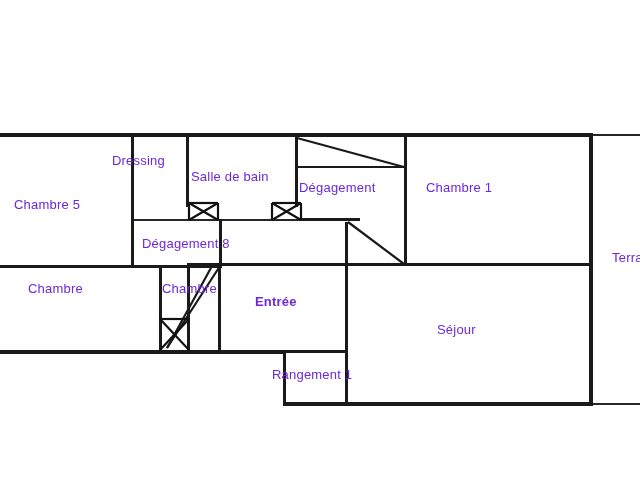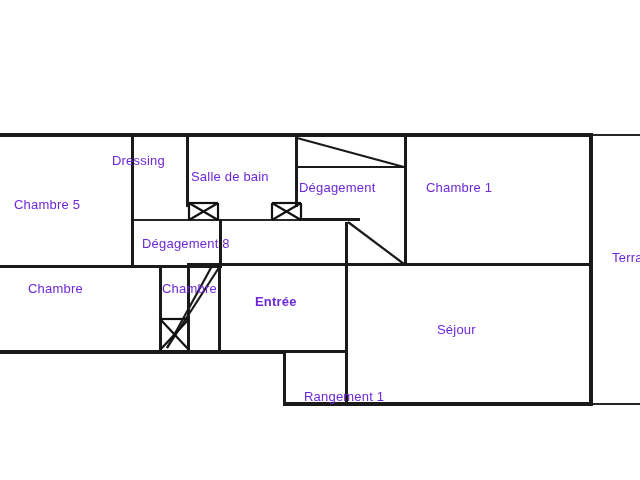--- a/index.html
+++ b/index.html
@@ -134,15 +134,15 @@
   <div class="lbl" style="left:112px;top:154px;">Dressing</div>
   <div class="lbl" style="left:191px;top:170px;">Salle de bain</div>
   <div class="lbl" style="left:299px;top:181px;text-align:center;">Dégagement</div>
   <div class="lbl" style="left:426px;top:181px;">Chambre 1</div>
   <div class="lbl" style="left:612px;top:251px;">Terrasse</div>
   <div class="lbl" style="left:142px;top:237px;">Dégagement 8</div>
   <div class="lbl" style="left:28px;top:282px;">Chambre</div>
   <div class="lbl" style="left:162px;top:282px;">Chambre</div>
   <div class="lbl" style="left:255px;top:295px;font-weight:bold;">Entrée</div>
   <div class="lbl" style="left:437px;top:323px;">Séjour</div>
-  <div class="lbl" style="left:304px;top:368px;margin-top:22px;">Rangement 1</div>
+  <div class="lbl" style="left:272px;top:368px;">Rangement 1</div>
 
 </div>
 
 </body></html>

